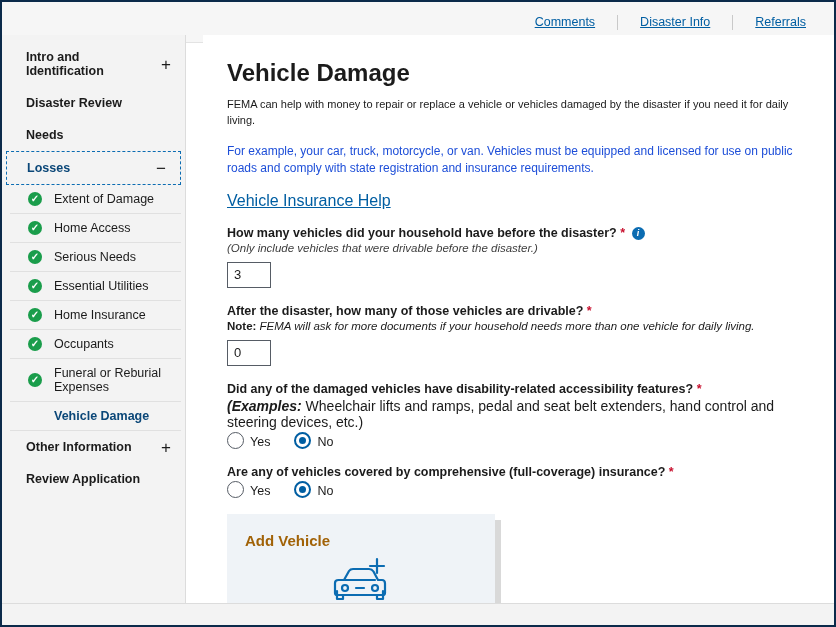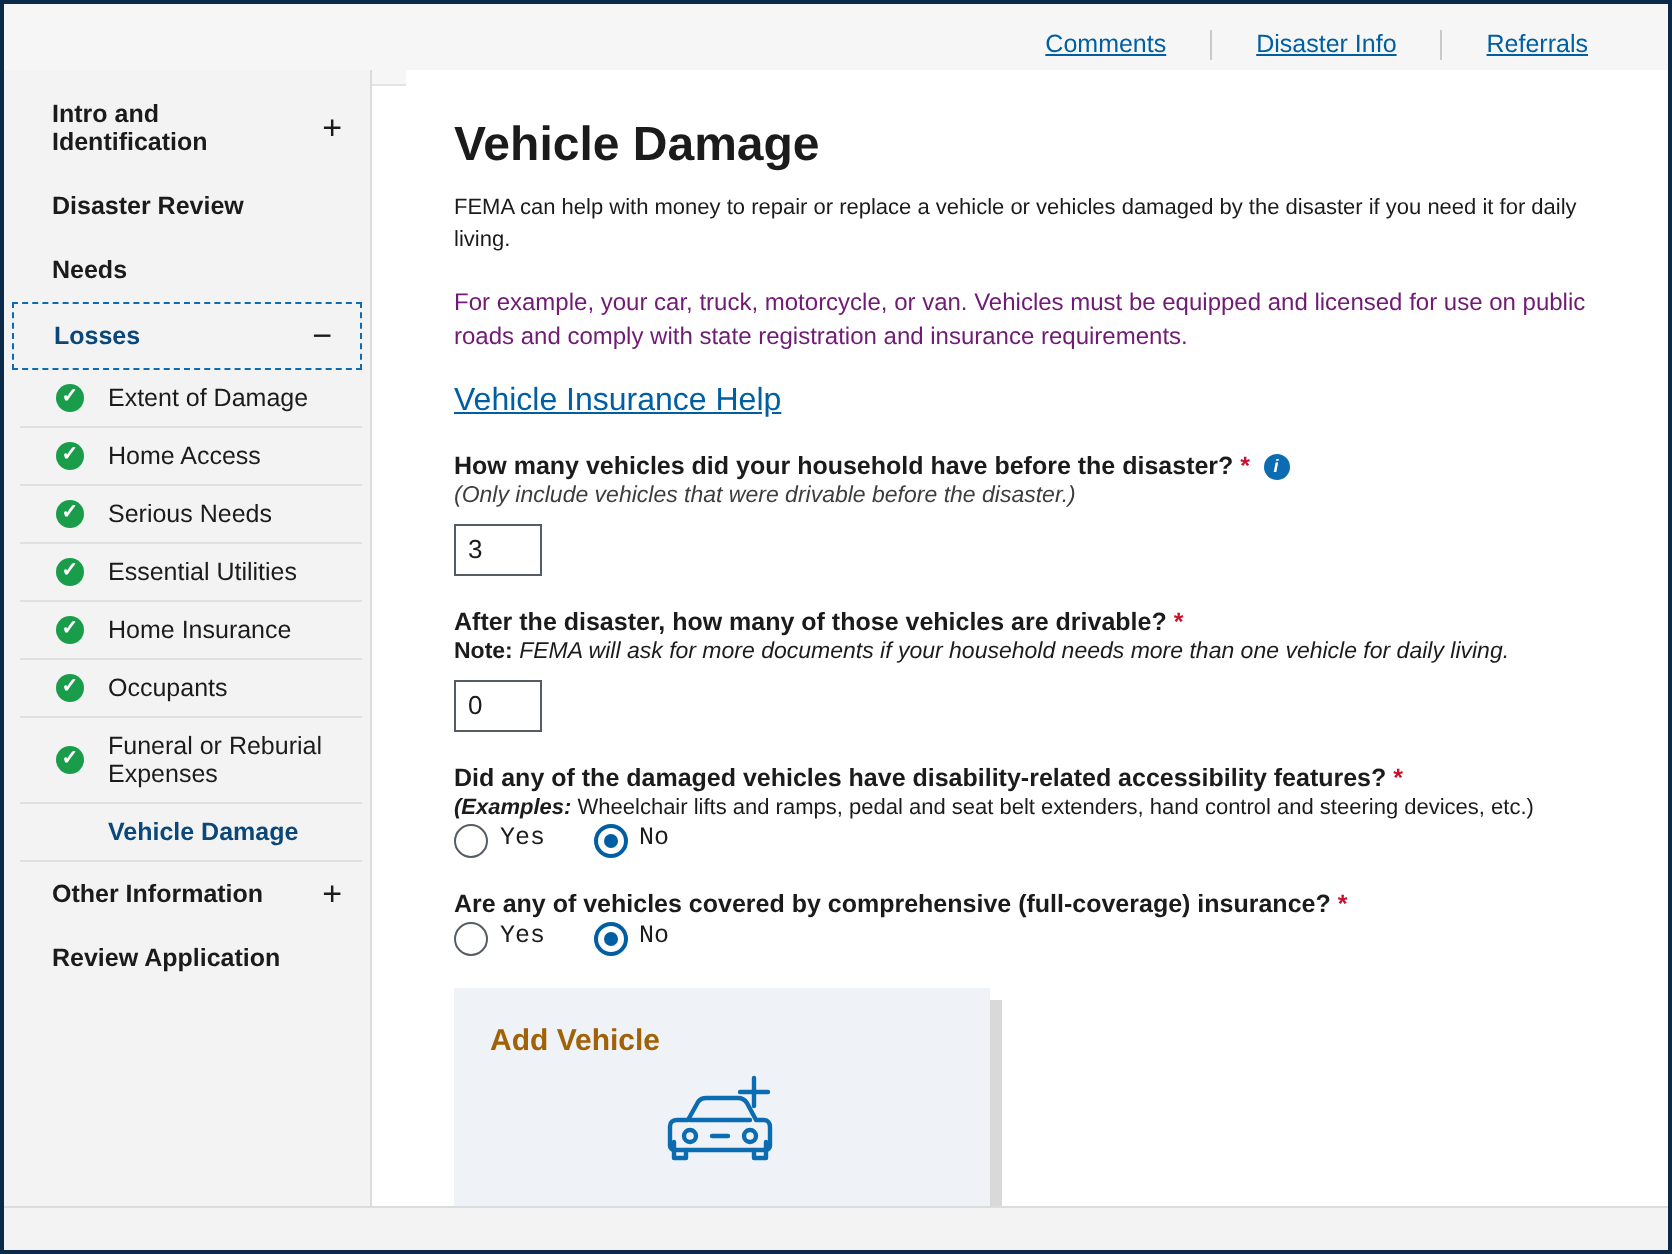--- a/index.html
+++ b/index.html
@@ -25,21 +25,21 @@
   
   .topbar {
     position: absolute;
     top: 0; left: 0; right: 0;
     height: 41px;
     background: #f6f6f6;
     border-bottom: 1px solid #e3e3e3;
     display: flex;
     align-items: center;
     justify-content: flex-end;
-    padding-right: 18px;
+    padding-right: 6px;
   }
   .topbar-links {
     display: flex;
     align-items: center;
     gap: 0px;
   }
   .toplink {
     color: #005ea2;
     text-decoration: underline;
     font-size: 12.5px;
@@ -134,21 +134,21 @@
     font-size: 11px;
     line-height: 1.45;
     margin: 0 0 14px 0;
     max-width: 575px;
   }
   .para {
     font-size: 12px;
     line-height: 1.45;
     margin: 0 0 14px 0;
     max-width: 578px;
-    color: #701a75;
+    color: #1d4ed8;
   }
   .help-link {
     display: inline-block;
     color: #005ea2;
     text-decoration: underline;
     font-size: 16px;
     margin-bottom: 16px;
     cursor: pointer;
   }
 
@@ -179,43 +179,42 @@
     color: #3d3d3d;
     margin: 0 0 8px 0;
   }
   .q-note {
     font-size: 11.5px;
     margin: 0 0 8px 0;
   }
   .q-note b { font-weight: bold; }
   .q-note i { font-style: italic; }
   .q-examples {
-    font-size: 11px;
+    font-size: 14px;
     margin: 0 0 1px 0;
   }
   .q-examples b { font-weight: bold; font-style: italic; }
 
   input.num {
     width: 44px;
     height: 26px;
     padding: 2px 6px;
     border: 1px solid #565c65;
     font-size: 13px;
     font-family: "Liberation Sans", sans-serif;
     color: #1b1b1b;
     background: #ffffff;
     margin-bottom: 16px;
   }
 
   .radio-row {
     display: flex;
-    align-items: flex-start;
+    align-items: flex-end;
     gap: 6px;
     margin: 2px 0 16px 0;
-    font-family: Liberation Mono, monospace;
   }
   .radio {
     width: 17px; height: 17px;
     border-radius: 50%;
     border: 1px solid #565c65;
     background: #ffffff;
     display: inline-block;
     cursor: pointer;
     position: relative;
   }

